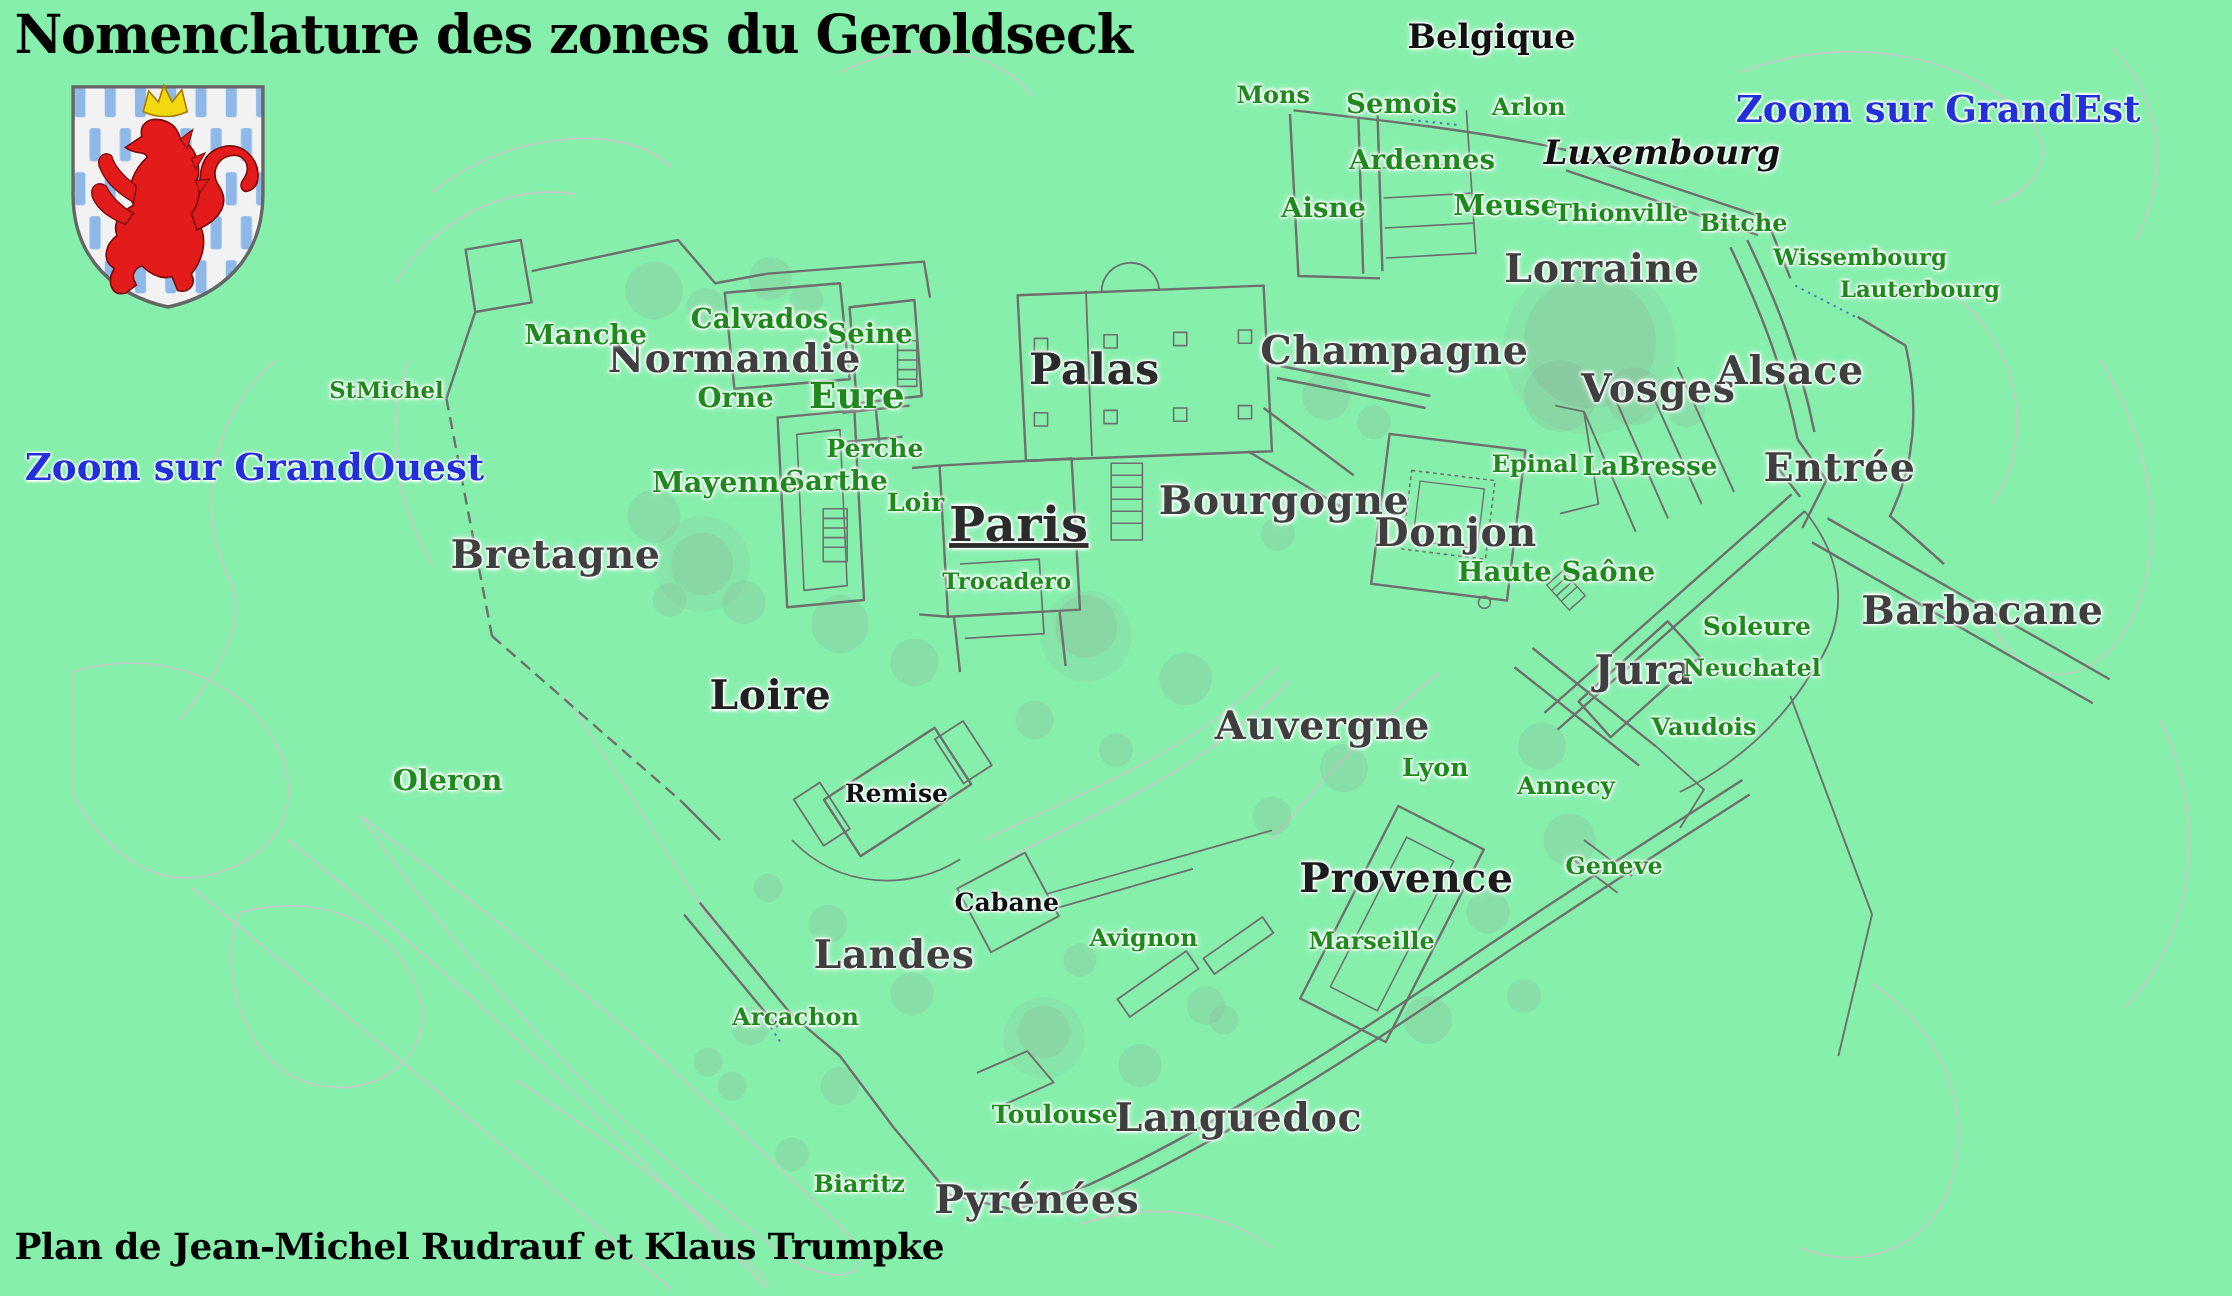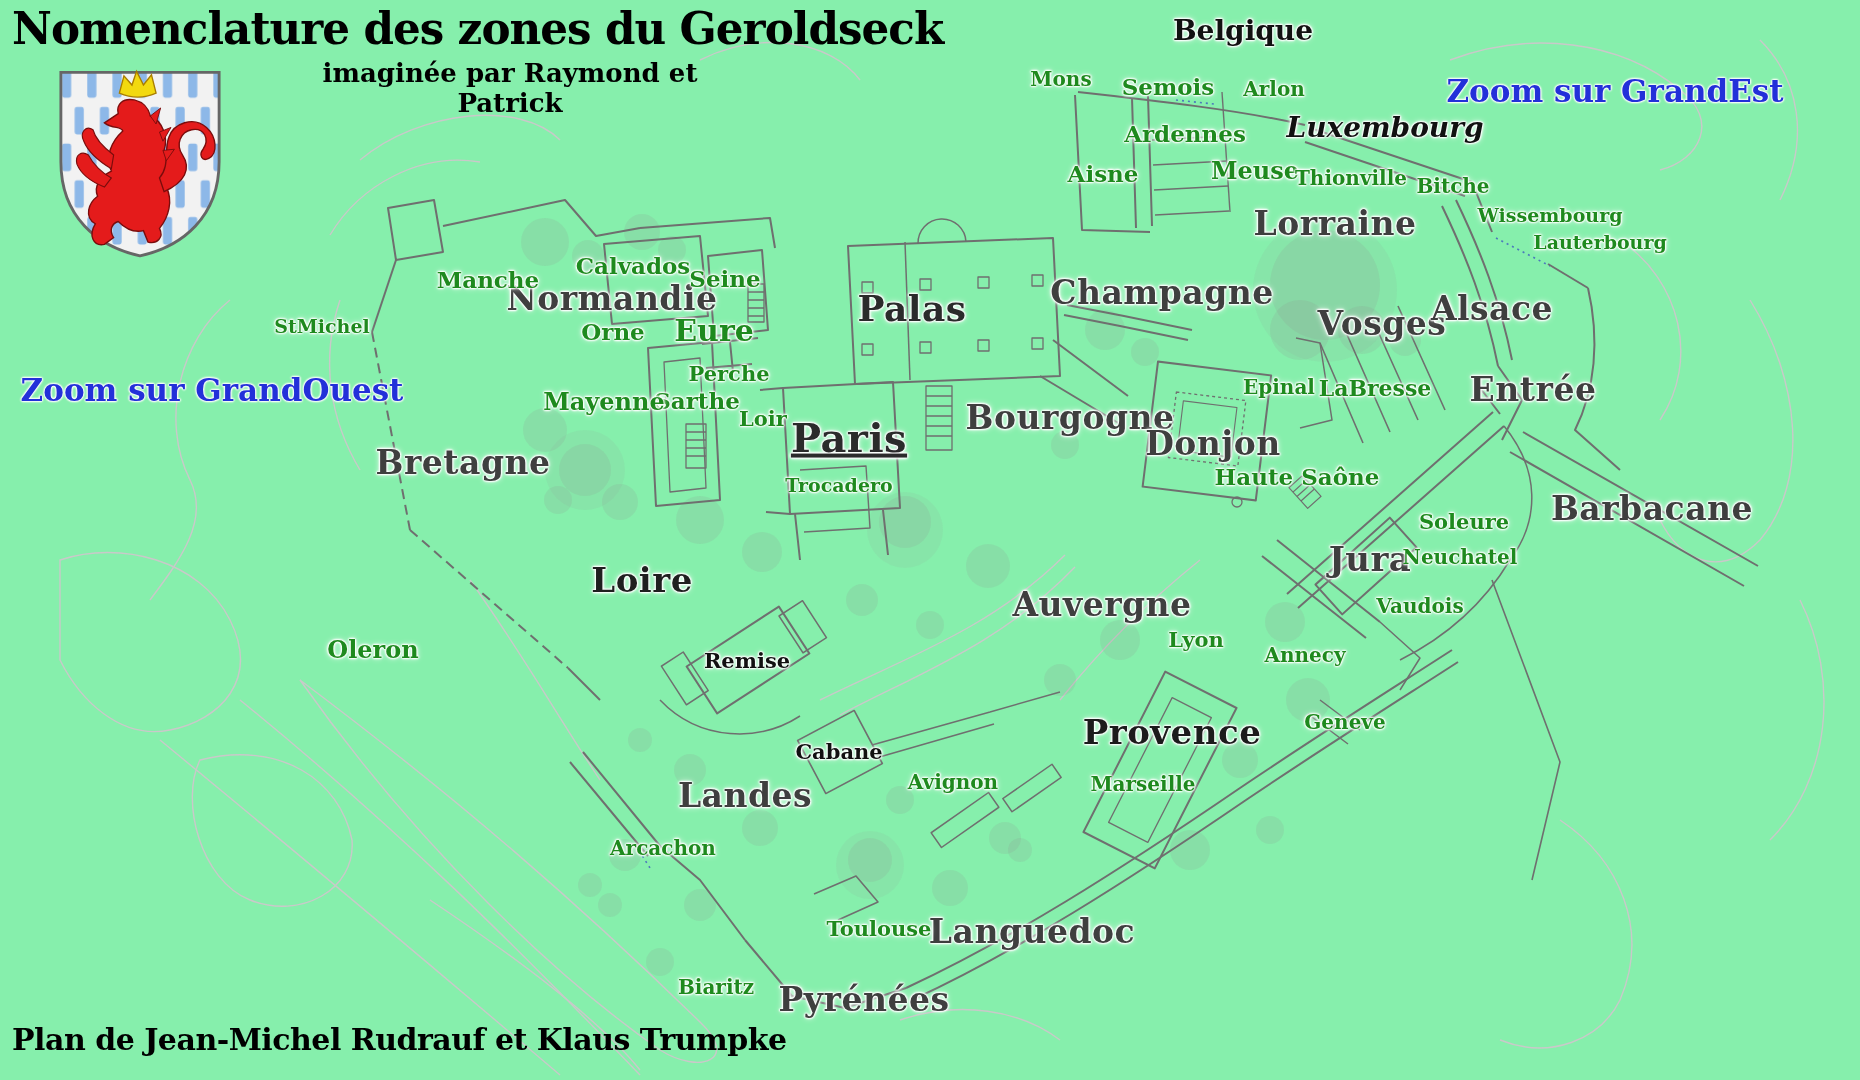--- a/index.html
+++ b/index.html
@@ -270,21 +270,20 @@
         C126,78 129,84 135,81 C143,77 142,62 133,54 C122,44 104,50 100,63
         C96,74 101,88 92,98 Z"></path>
       <path fill="#e41b1b" stroke="#7a0c0c" stroke-width="0.8" d="
         M84,44 L93,37 L89,51 Z M92,58 L102,54 L95,66 Z M95,74 L105,73 L98,83 Z"></path>
     </g>
     <path fill="#f2d90f" stroke="#a87d00" stroke-width="1.2" d="
       M57,24 L61,9 L68,17 L72,5 L78,17 L85,8 L89,24 Q73,31 57,24 Z"></path>
   </svg>
 
   <div id="title">Nomenclature des zones du Geroldseck</div>
-  <div id="subtitle">imaginée par Raymond et Patrick</div>
   <div id="credit">Plan de Jean-Michel Rudrauf et Klaus Trumpke</div>
 
   <div id="labels">
       <div class="map-label region" style="left: 612px; top: 299px; font-size: 33px;">Normandie</div>
       <div class="map-label region" style="left: 912px; top: 309px; font-size: 36px; color: rgb(43, 43, 43);">Palas</div>
       <div class="map-label region" style="left: 849px; top: 438px; font-size: 40px; color: rgb(43, 43, 43); text-decoration: underline;">Paris</div>
       <div class="map-label region" style="left: 463px; top: 463px; font-size: 33px;">Bretagne</div>
       <div class="map-label region" style="left: 642px; top: 581px; font-size: 34px; color: rgb(31, 31, 31);">Loire</div>
       <div class="map-label region" style="left: 1162px; top: 293px; font-size: 33px;">Champagne</div>
       <div class="map-label region" style="left: 1070px; top: 418px; font-size: 33px;">Bourgogne</div>

